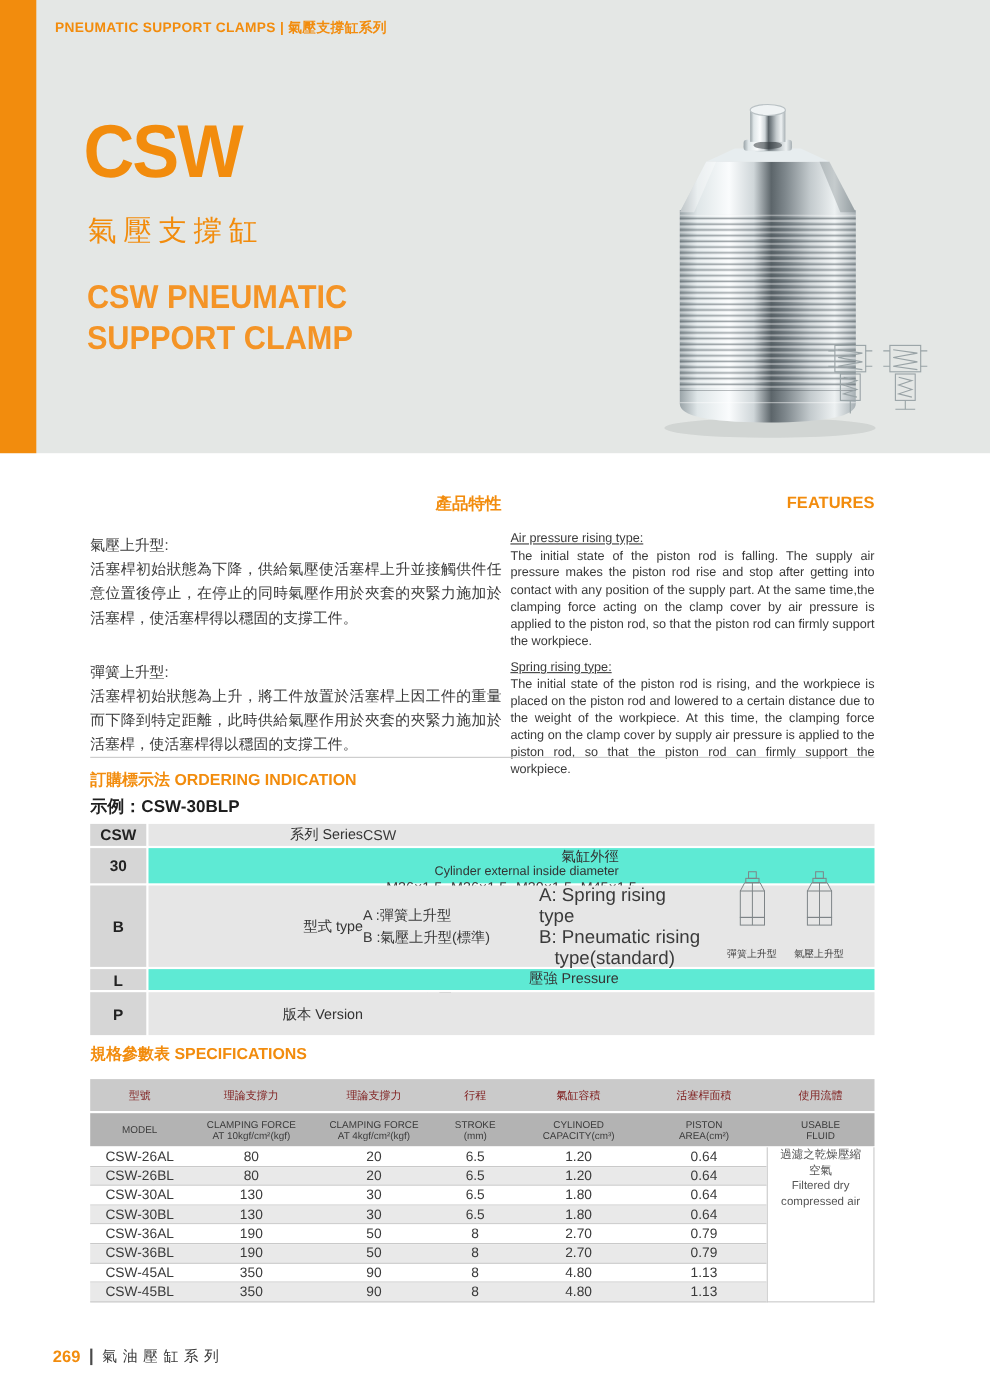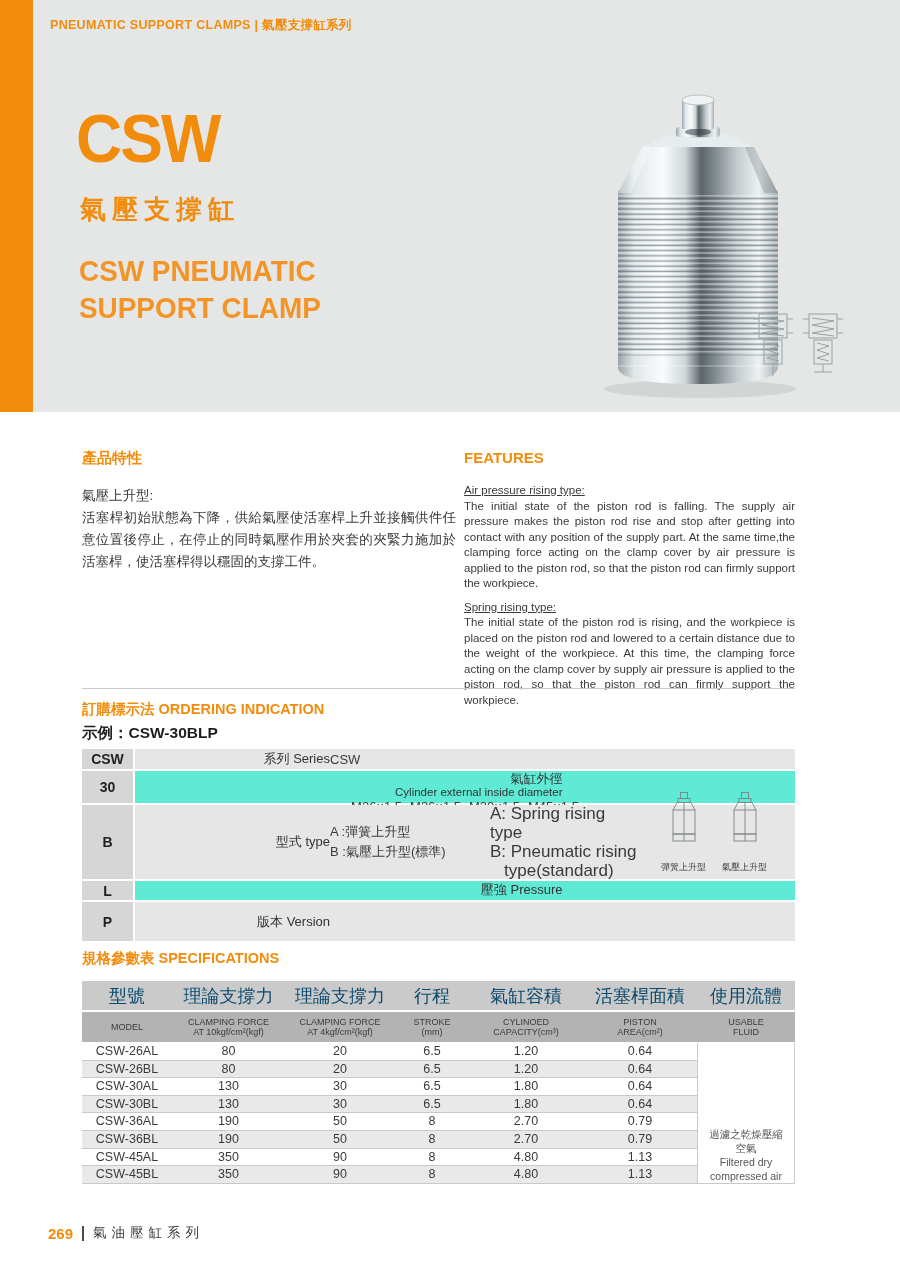--- a/index.html
+++ b/index.html
@@ -7,31 +7,31 @@
         font-family:"Liberation Sans",sans-serif;overflow:hidden;color:#3a3a3a;}
 
   
   .hero{position:absolute;left:0;top:0;width:900px;height:412px;background:#e4e7e5;}
   .stripe{position:absolute;left:0;top:0;width:33px;height:412px;background:#f28c0d;}
   .page-header{position:absolute;left:50px;top:17px;color:#f28c0d;font-weight:bold;
                font-size:12.5px;letter-spacing:.3px;}
   .hero-model{position:absolute;left:76px;top:104px;font-size:68px;line-height:68px;
               font-weight:bold;color:#f28c0d;letter-spacing:-2px;
               transform:scaleX(.94);transform-origin:left;}
-  .hero-zh{position:absolute;left:80px;top:192px;font-size:26px;font-weight:bold;
+  .hero-zh{position:absolute;left:80px;top:192px;font-size:26px;font-weight:normal;
            color:#f28c0d;letter-spacing:6px;}
   .hero-en{position:absolute;left:79px;top:252px;font-size:30px;line-height:37px;
            font-weight:bold;color:#f49426;transform:scaleX(.93);transform-origin:left;}
   .product{position:absolute;left:588px;top:83px;}
   .hero-symbols{position:absolute;left:752px;top:310px;display:flex;gap:8px;}
 
   
   .feat-zh{position:absolute;left:82px;top:449px;width:374px;}
   .feat-en{position:absolute;left:464px;top:449px;width:331px;}
-  .sec-h{color:#f28c0d;font-size:15px;font-weight:bold;margin:0 0 17px 0;}
+  .sec-h{color:#f28c0d;font-size:15px;font-weight:bold;margin:0 0 17px 0;text-align:right;}
   .zh-title{font-size:13.5px;line-height:22px;}
   .zh-body{font-size:13.5px;line-height:22px;text-align:justify;}
   .zh-block2{margin-top:27px;}
   .en-title{font-size:11.5px;line-height:15.5px;text-decoration:underline;}
   .en-body{font-size:11.5px;line-height:15.5px;text-align:justify;}
   .en-block2{margin-top:8px;}
 
   .divider{position:absolute;left:82px;top:688px;width:713px;height:1px;background:#c9c9c9;}
 
   
@@ -57,33 +57,33 @@
   .fig{display:flex;flex-direction:column;align-items:center;}
   .fig-label{font-size:9px;color:#444;margin-top:16px;}
 
   
   .specs-heading{position:absolute;left:82px;top:949px;font-size:14.5px;
                  font-weight:bold;color:#f28c0d;}
   .spec-table{position:absolute;left:82px;top:981px;width:713px;}
   .shead1{display:flex;background:#cacaca;height:29px;margin-bottom:2px;align-items:center;}
   .shead2{display:flex;background:#b3b3b3;height:30px;margin-bottom:1px;align-items:center;}
   .hc{display:flex;flex-direction:column;align-items:center;justify-content:center;text-align:center;}
-  .shead1 .hc{font-size:18px;color:#0c4a6e;}
+  .shead1 .hc{font-size:10px;color:#7f1d1d;}
   .shead2 .hc{font-size:9px;line-height:10.5px;color:#3b3b3b;}
   .c0{width:90px;} .c1{width:113px;} .c2{width:110px;} .c3{width:74px;}
   .c4{width:114px;} .c5{width:114px;} .c6{width:98px;}
   .sdata{display:flex;}
   .sleft{width:615px;}
   .srow{display:flex;height:16.6px;line-height:16.6px;border-bottom:1px solid #c9c9c9;
         font-size:12.5px;background:#fff;}
   .srow.alt{background:#e9e9e9;}
   .scell{text-align:center;}
   .sfluid{width:96px;border-left:1px solid #c9c9c9;border-right:1px solid #c9c9c9;
           border-bottom:1px solid #c9c9c9;background:#fff;display:flex;flex-direction:column;
-          justify-content:flex-end;align-items:center;text-align:center;
+          justify-content:flex-start;align-items:center;text-align:center;
           font-size:10.5px;line-height:14px;color:#555;}
 
   
   .footer{position:absolute;left:48px;top:1224px;display:flex;align-items:center;}
   .fpage{color:#f28c0d;font-weight:bold;font-size:15px;}
   .fsep{width:2px;height:15px;background:#4a4a4a;margin:0 9px;}
   .fseries{font-size:13.5px;color:#3a3a3a;letter-spacing:5px;}
 </style>
 </head>
 <body>
@@ -160,20 +160,24 @@
         <line x1="21" y1="54" x2="21" y2="62"></line>
         <line x1="12" y1="62" x2="30" y2="62"></line>
       </svg>
     </div>
   </div>
 
   <div class="feat-zh">
     <h3 class="sec-h">產品特性</h3>
     <div class="zh-title">氣壓上升型:</div>
     <div class="zh-body">活塞桿初始狀態為下降，供給氣壓使活塞桿上升並接觸供件任意位置後停止，在停止的同時氣壓作用於夾套的夾緊力施加於活塞桿，使活塞桿得以穩固的支撐工件。</div>
+    <div class="zh-block2">
+      <div class="zh-title">彈簧上升型:</div>
+      <div class="zh-body">活塞桿初始狀態為上升，將工件放置於活塞桿上因工件的重量而下降到特定距離，此時供給氣壓作用於夾套的夾緊力施加於活塞桿，使活塞桿得以穩固的支撐工件。</div>
+    </div>
   </div>
   <div class="feat-en">
     <h3 class="sec-h">FEATURES</h3>
     <div class="en-title">Air pressure rising type:</div>
     <div class="en-body">The initial state of the piston rod is falling. The supply air pressure makes the piston rod rise and stop after getting into contact with any position of the supply part. At the same time,the clamping force acting on the clamp cover by air pressure is applied to the piston rod, so that the piston rod can firmly support the workpiece.</div>
     <div class="en-block2">
       <div class="en-title">Spring rising type:</div>
       <div class="en-body">The initial state of the piston rod is rising, and the workpiece is placed on the piston rod and lowered to a certain distance due to the weight of the workpiece. At this time, the clamping force acting on the clamp cover by supply air pressure is applied to the piston rod, so that the piston rod can firmly support the workpiece.</div>
     </div>
   </div>

